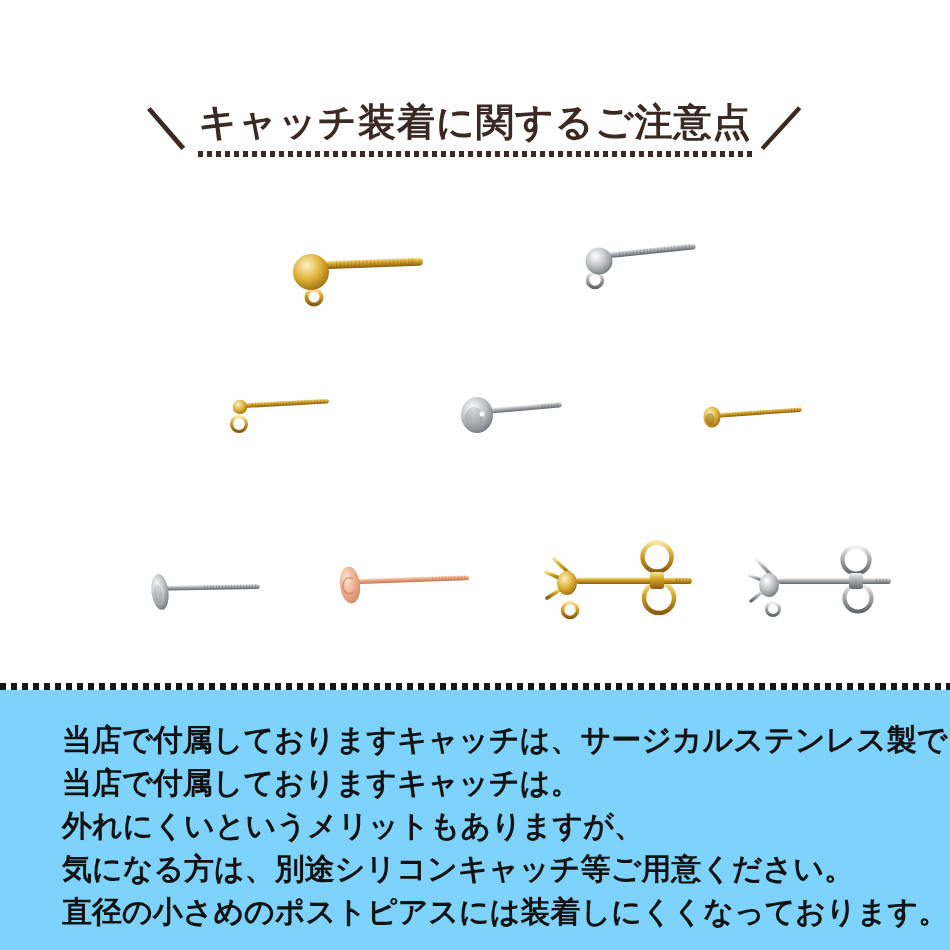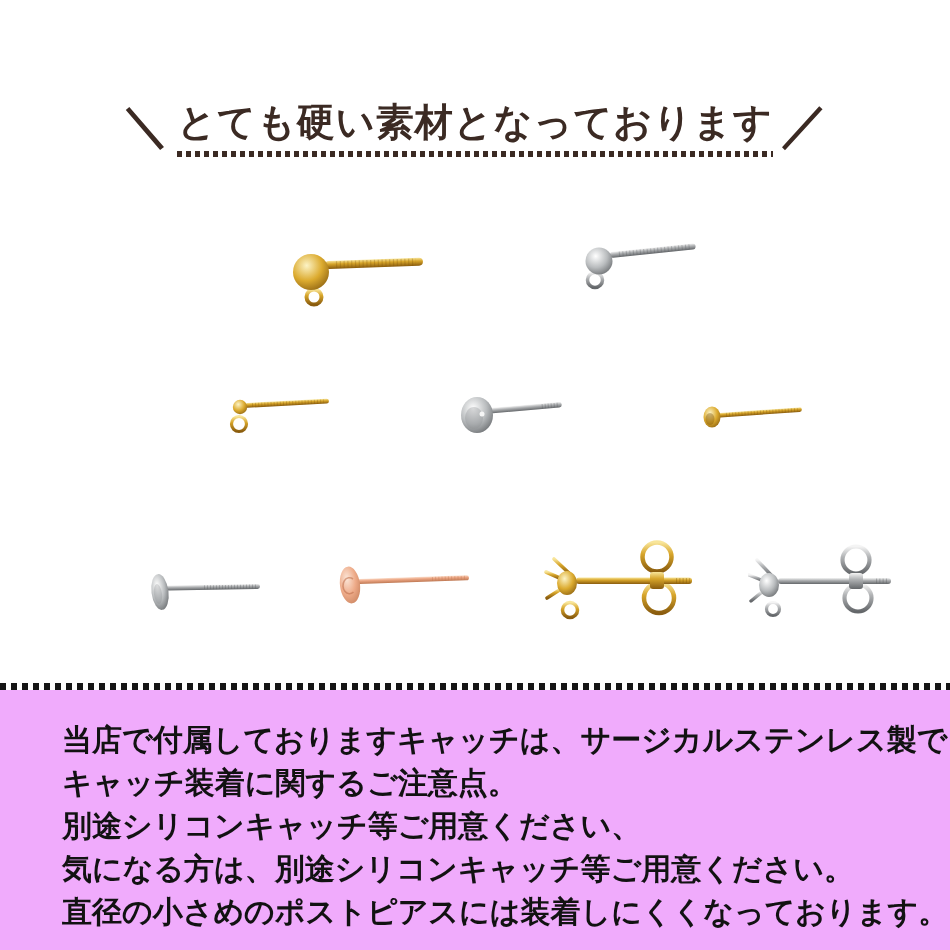--- a/index.html
+++ b/index.html
@@ -30,21 +30,21 @@
   
   .product{position:absolute;}
   
   .dotted-separator{
     position:absolute;left:0;top:683px;width:950px;height:7px;
     background:repeating-linear-gradient(90deg,#161616 0 6px,transparent 6px 11px);
   }
   
   .notice{
     position:absolute;left:0;top:690px;width:950px;height:260px;
-    background:#f0abfc;
+    background:#7dd3fc;
     box-sizing:border-box;
     padding:28px 20px 0 62px;
   }
   .notice p{
     margin:0;
     font-size:30px;line-height:43px;font-weight:600;
     color:#121212;
     white-space:nowrap;
   }
 </style>
@@ -83,21 +83,21 @@
       <radialGradient id="rPad" cx="0.38" cy="0.32" r="0.85">
         <stop offset="0" stop-color="#fbe6d8"></stop>
           <stop offset="0.5" stop-color="#eeab89"></stop>
           <stop offset="1" stop-color="#c47d58"></stop>
       </radialGradient>
     </defs>
   </svg>
 
   <header class="title-row">
     <span class="title-slash">＼</span>
-    <h1 class="title-text">とても硬い素材となっております</h1>
+    <h1 class="title-text">キャッチ装着に関するご注意点</h1>
     <span class="title-slash">／</span>
   </header>
 
   <div>
 
     <svg class="product" style="left:292px;top:246px" width="142" height="64" viewBox="0 0 142 64">
       <circle cx="22" cy="51" r="7.5" fill="none" stroke="url(#gRod)" stroke-width="4"></circle>
       <g transform="rotate(-2 34 19)">
         <rect x="33" y="15" width="98" height="8" rx="4" fill="url(#gRod)"></rect>
         <line x1="44" y1="19" x2="124" y2="19" stroke="#7e540c" stroke-width="7" stroke-dasharray="1.2 2.6" opacity="0.28"></line>
@@ -197,19 +197,19 @@
       <ellipse cx="21" cy="52" rx="10" ry="12" fill="url(#sBall)"></ellipse>
       <circle cx="25" cy="76" r="6.5" fill="none" stroke="url(#sRod)" stroke-width="3.2"></circle>
     </svg>
 
   </div>
 
   <div class="dotted-separator"></div>
 
   <section class="notice">
     <p>当店で付属しておりますキャッチは、サージカルステンレス製で</p>
-    <p>キャッチ装着に関するご注意点。</p>
-    <p>別途シリコンキャッチ等ご用意ください、</p>
+    <p>当店で付属しておりますキャッチは。</p>
+    <p>外れにくいというメリットもありますが、</p>
     <p>気になる方は、別途シリコンキャッチ等ご用意ください。</p>
     <p>直径の小さめのポストピアスには装着しにくくなっております。</p>
   </section>
 
 </div>
 
 </body></html>

